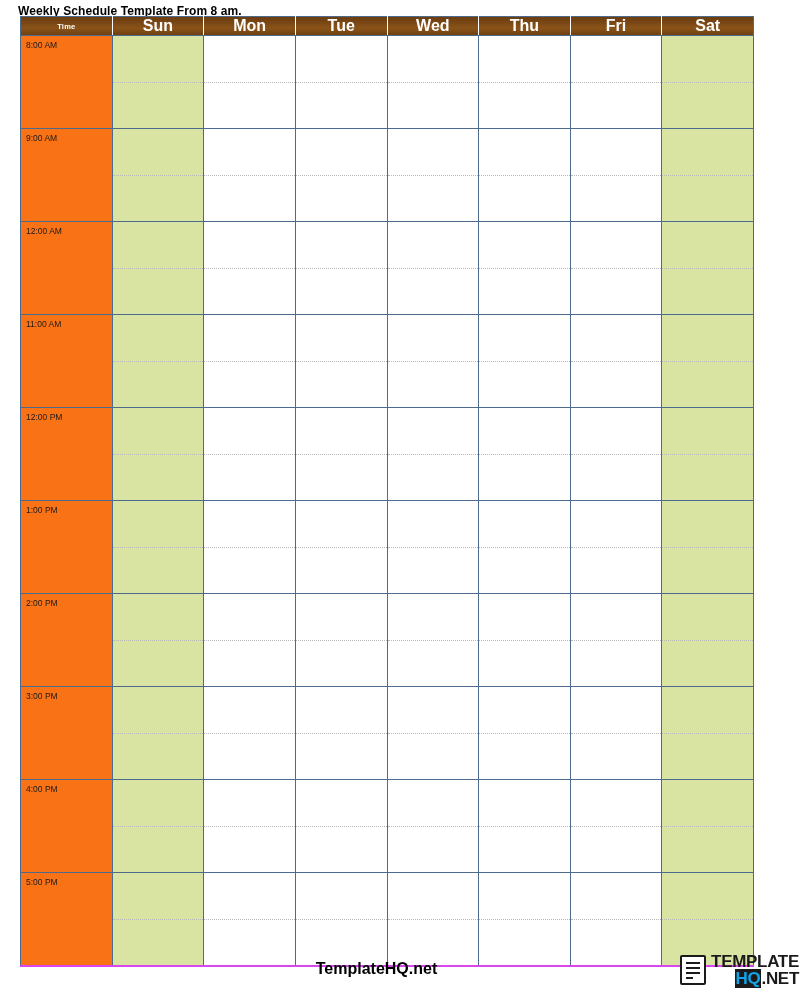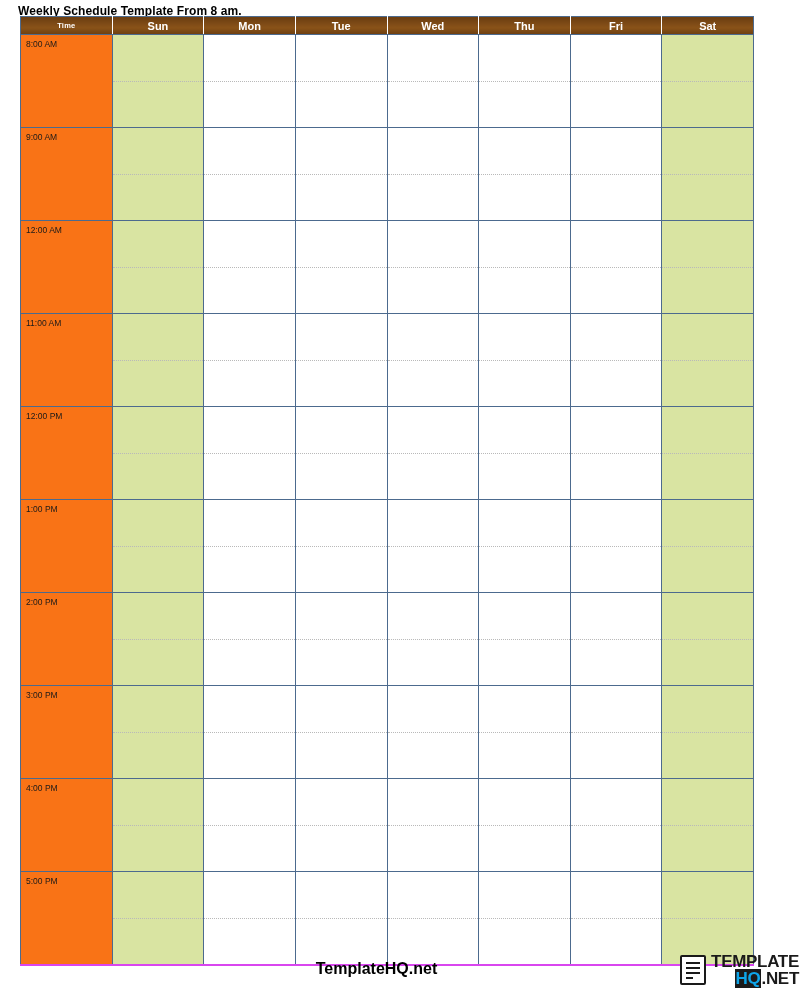--- a/index.html
+++ b/index.html
@@ -35,21 +35,21 @@
 
   table.schedule {
     border-collapse: collapse;
     table-layout: fixed;
     width: 733px;
   }
 
   table.schedule th {
     background: linear-gradient(to bottom, #6b3d10 0%, #7d4a16 35%, #8a5318 60%, #6d3f11 100%);
     color: #ffffff;
-    font-size: 11px;
+    font-size: 16px;
     font-weight: bold;
     height: 17px;
     padding: 0;
     text-align: center;
     border-right: 1px solid #ffffff;
     border-bottom: 1px solid #4c6a8e;
     vertical-align: middle;
   }
   table.schedule th:last-child {
     border-right: none;

